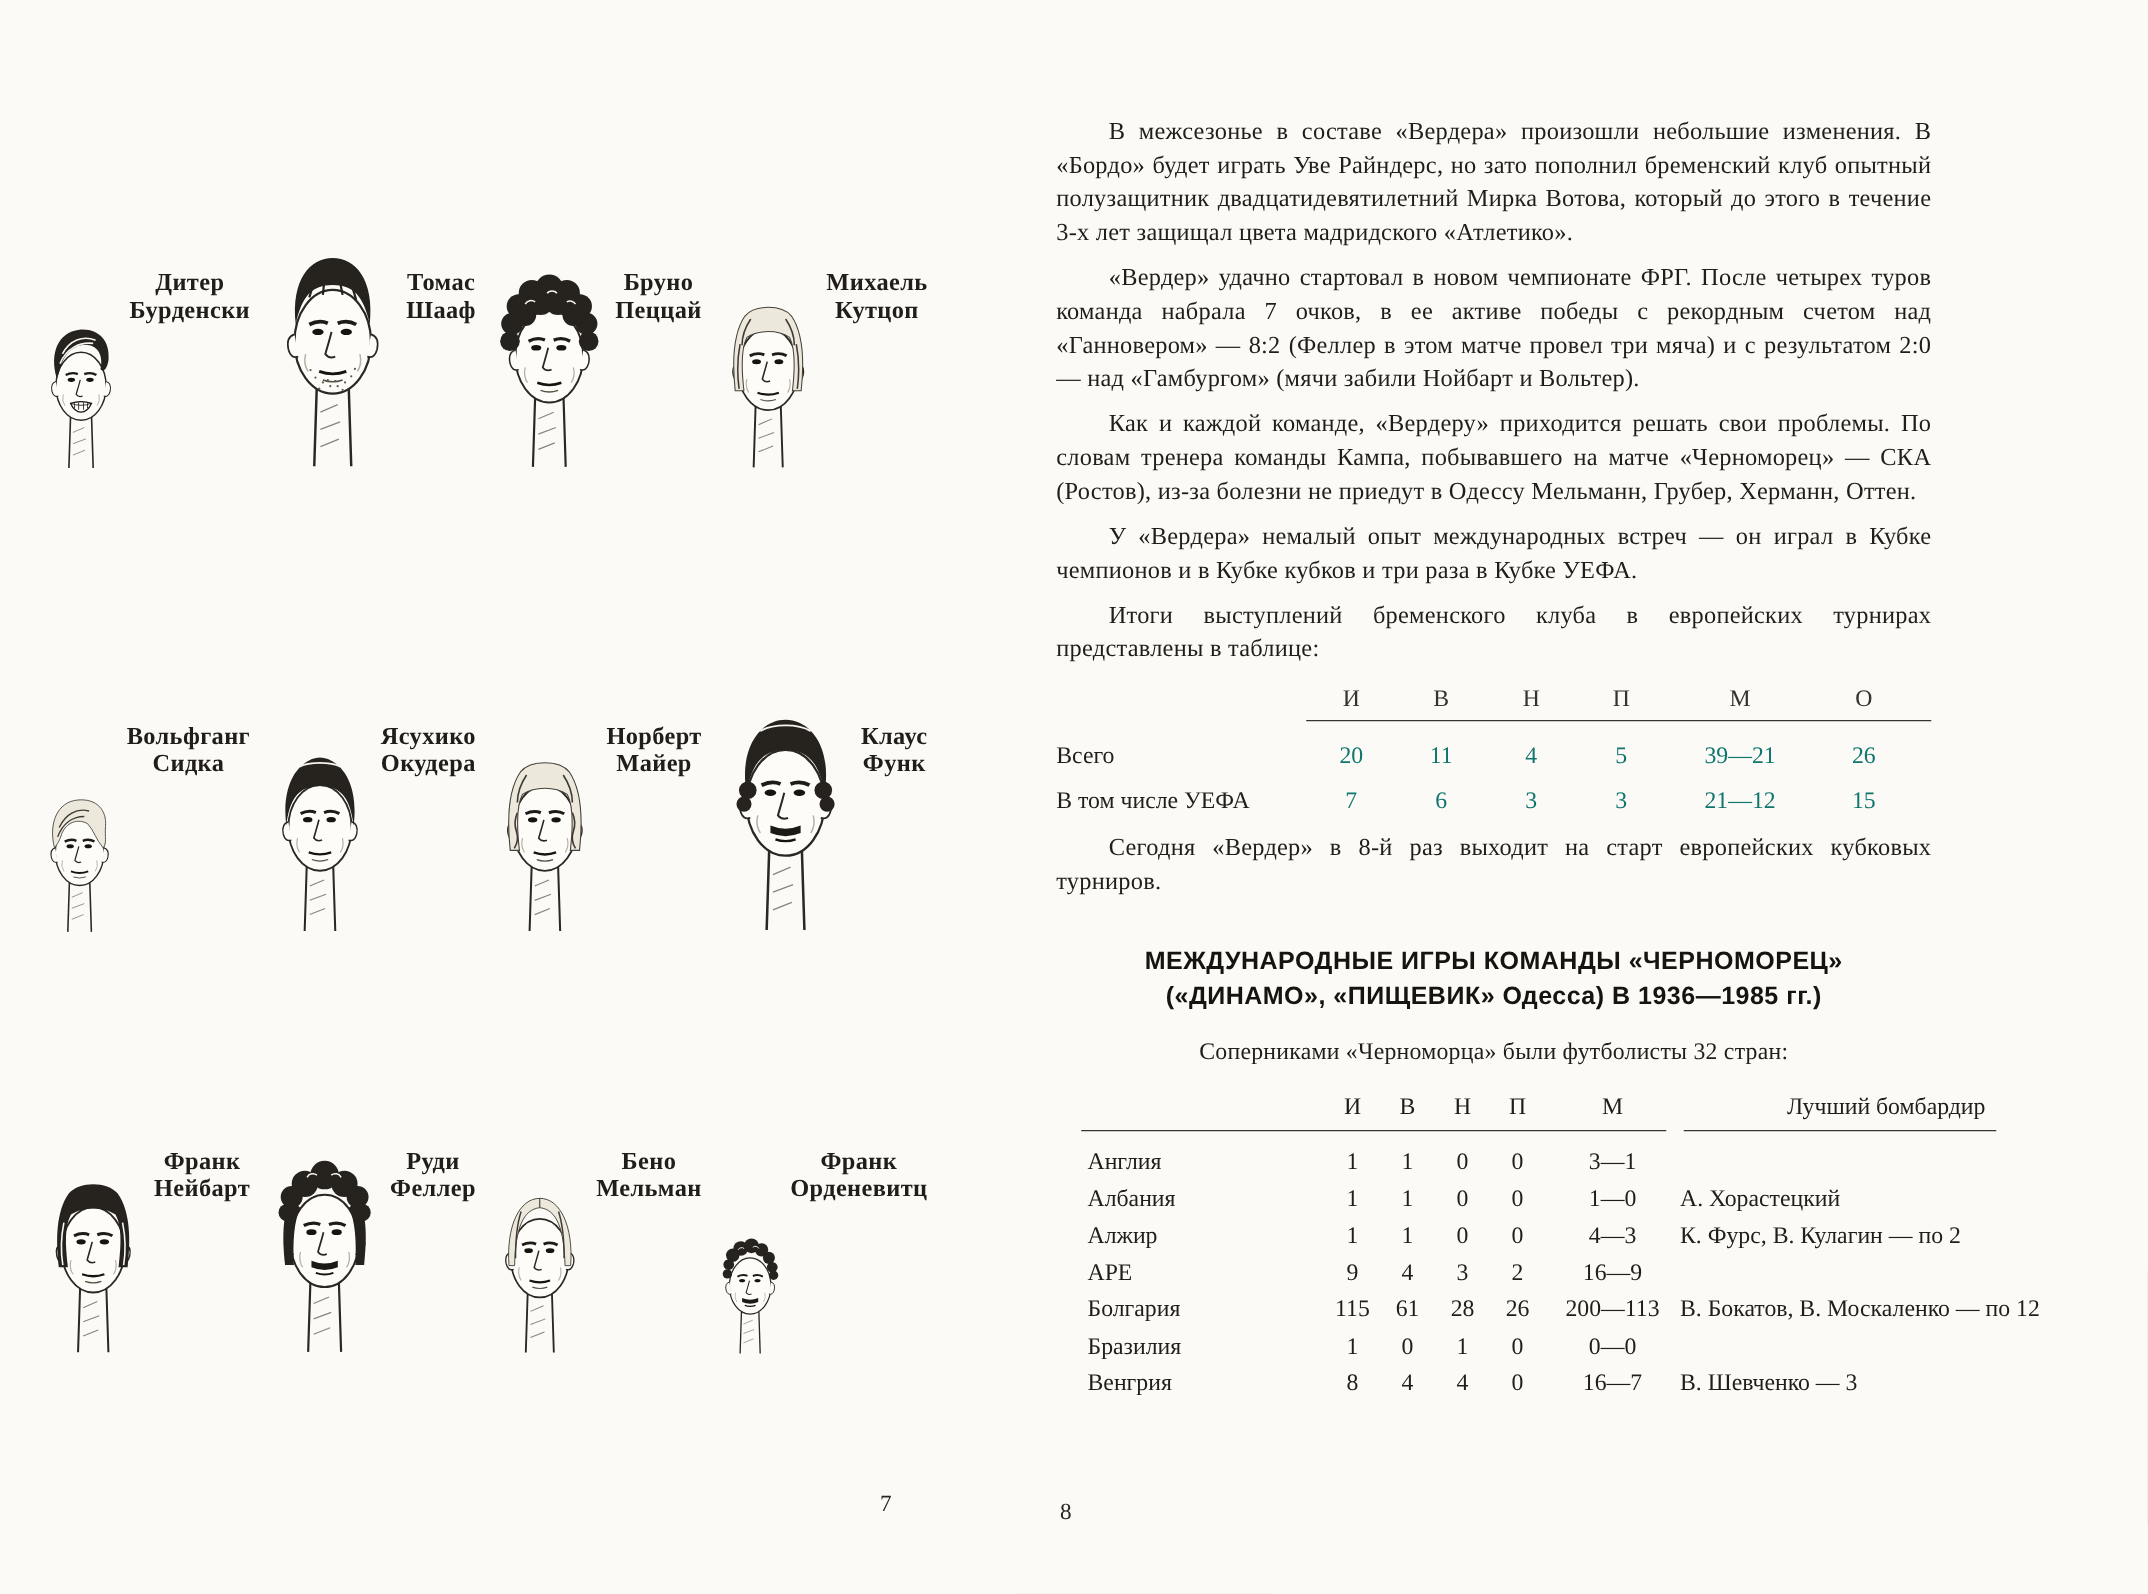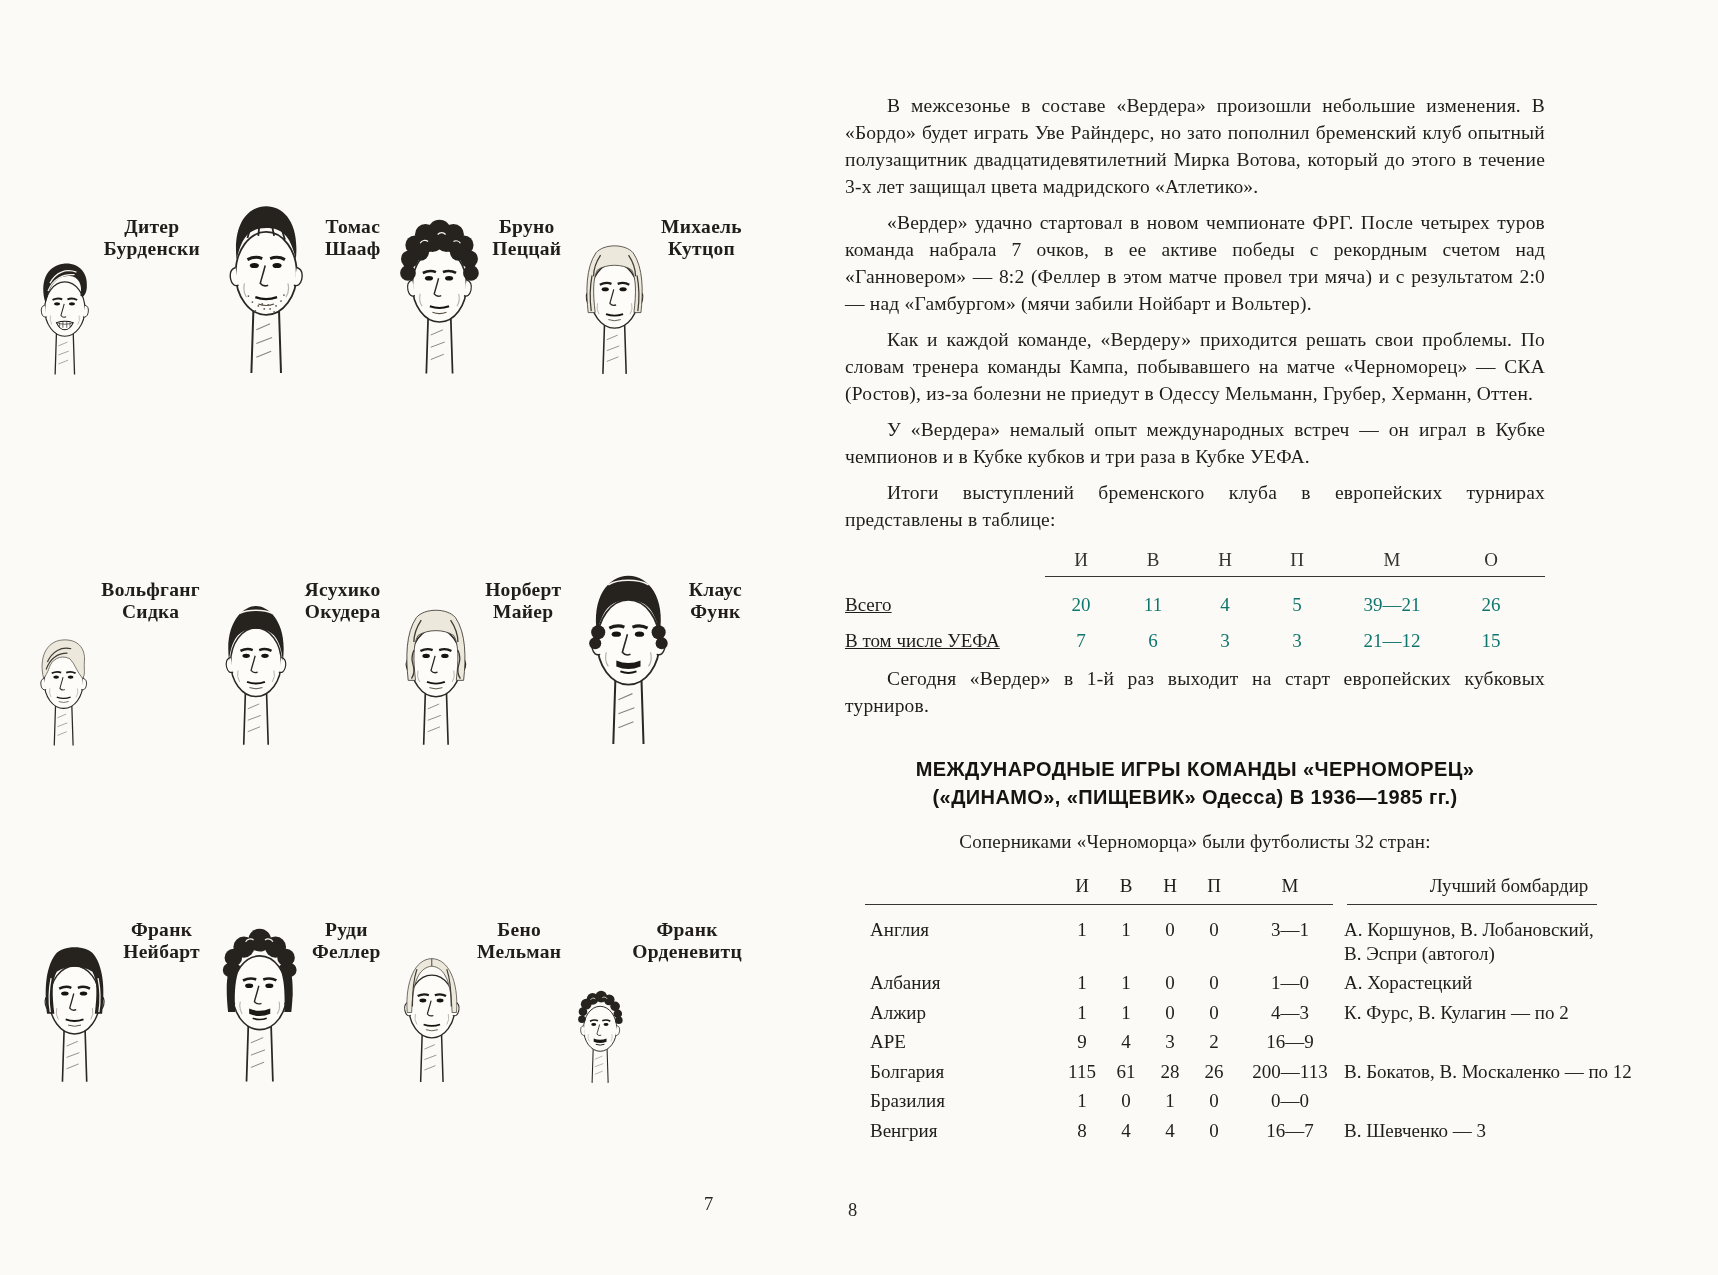--- a/index.html
+++ b/index.html
@@ -17,21 +17,21 @@
 
   
   .rcol{position:absolute;left:35px;top:92px;width:700px;}
   .para{margin:0 0 9px 0;text-indent:42px;text-align:justify;font-size:19.5px;line-height:27px;letter-spacing:.2px;}
   .closing{margin-top:6px;}
 
   
   .tbl1{margin:16px 0 4px 0;font-size:19px;}
   .t1head,.t1row{display:flex;align-items:baseline;}
   .t1row{height:36px;align-items:center;}
-  .t1label{width:200px;text-decoration:underline;}
+  .t1label{width:200px;}
   .t1c{text-align:center;color:#0f766e;}
   .t1head .t1c{color:#37332c;}
   .t1rule{border-top:1.7px solid #39342d;margin:5px 0 10px 200px;height:0;}
 
   
   .sec-h{margin-top:36px;text-align:center;font-family:"Liberation Sans",sans-serif;
          font-weight:bold;font-size:20px;line-height:28px;letter-spacing:.4px;color:#17140f;}
   .sub{margin-top:20px;text-align:center;font-size:19px;letter-spacing:.2px;}
 
   
@@ -404,21 +404,21 @@
             <div class="t1label">В том числе УЕФА</div>
             <div class="t1c" style="width:72px">7</div>
             <div class="t1c" style="width:72px">6</div>
             <div class="t1c" style="width:72px">3</div>
             <div class="t1c" style="width:72px">3</div>
             <div class="t1c" style="width:118px">21—12</div>
             <div class="t1c" style="width:80px">15</div>
           </div>
         </div>
 
-      <p class="para closing">Сегодня «Вердер» в 1-й раз выходит на старт европейских кубковых турниров.</p>
+      <p class="para closing">Сегодня «Вердер» в 8-й раз выходит на старт европейских кубковых турниров.</p>
 
       <div class="sec-h">
         <div>МЕЖДУНАРОДНЫЕ ИГРЫ КОМАНДЫ «ЧЕРНОМОРЕЦ»</div>
         <div>(«ДИНАМО», «ПИЩЕВИК» Одесса) В 1936—1985 гг.)</div>
       </div>
 
       <div class="sub">Соперниками «Черноморца» были футболисты 32 стран:</div>
 
       <div class="tbl2" id="tbl2">
           <div class="t2head">
@@ -434,24 +434,20 @@
             <i class="seg1"></i>
             <i class="seg2"></i>
           </div>
           <div class="t2row">
     <div class="t2country">Англия</div>
     <div class="t2s">1</div>
     <div class="t2s">1</div>
     <div class="t2s">0</div>
     <div class="t2s">0</div>
     <div class="t2m">3—1</div>
-    <div class="t2sc">
-              <div>А. Коршунов, В. Лобановский,</div>
-              <div>В. Эспри (автогол)</div>
-            </div>
           </div>
           <div class="t2row">
     <div class="t2country">Албания</div>
     <div class="t2s">1</div>
     <div class="t2s">1</div>
     <div class="t2s">0</div>
     <div class="t2s">0</div>
     <div class="t2m">1—0</div>
     <div class="t2sc">
               <div>А. Хорастецкий</div>

